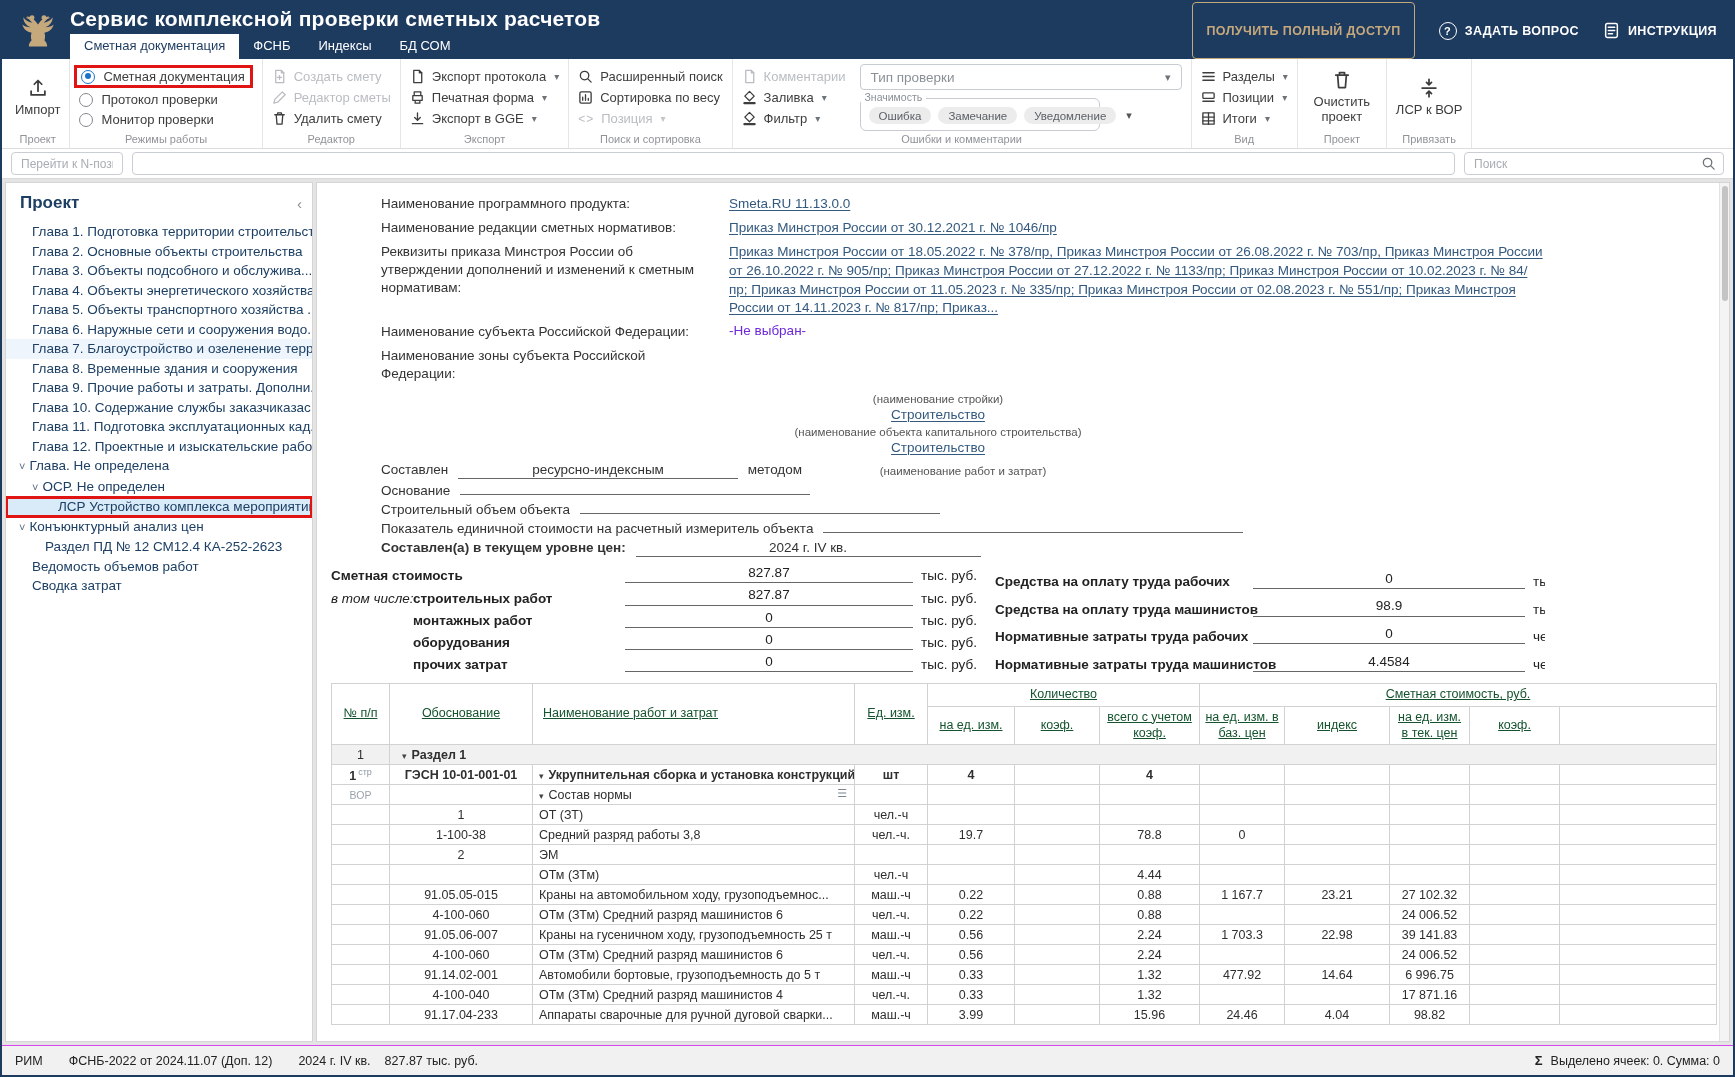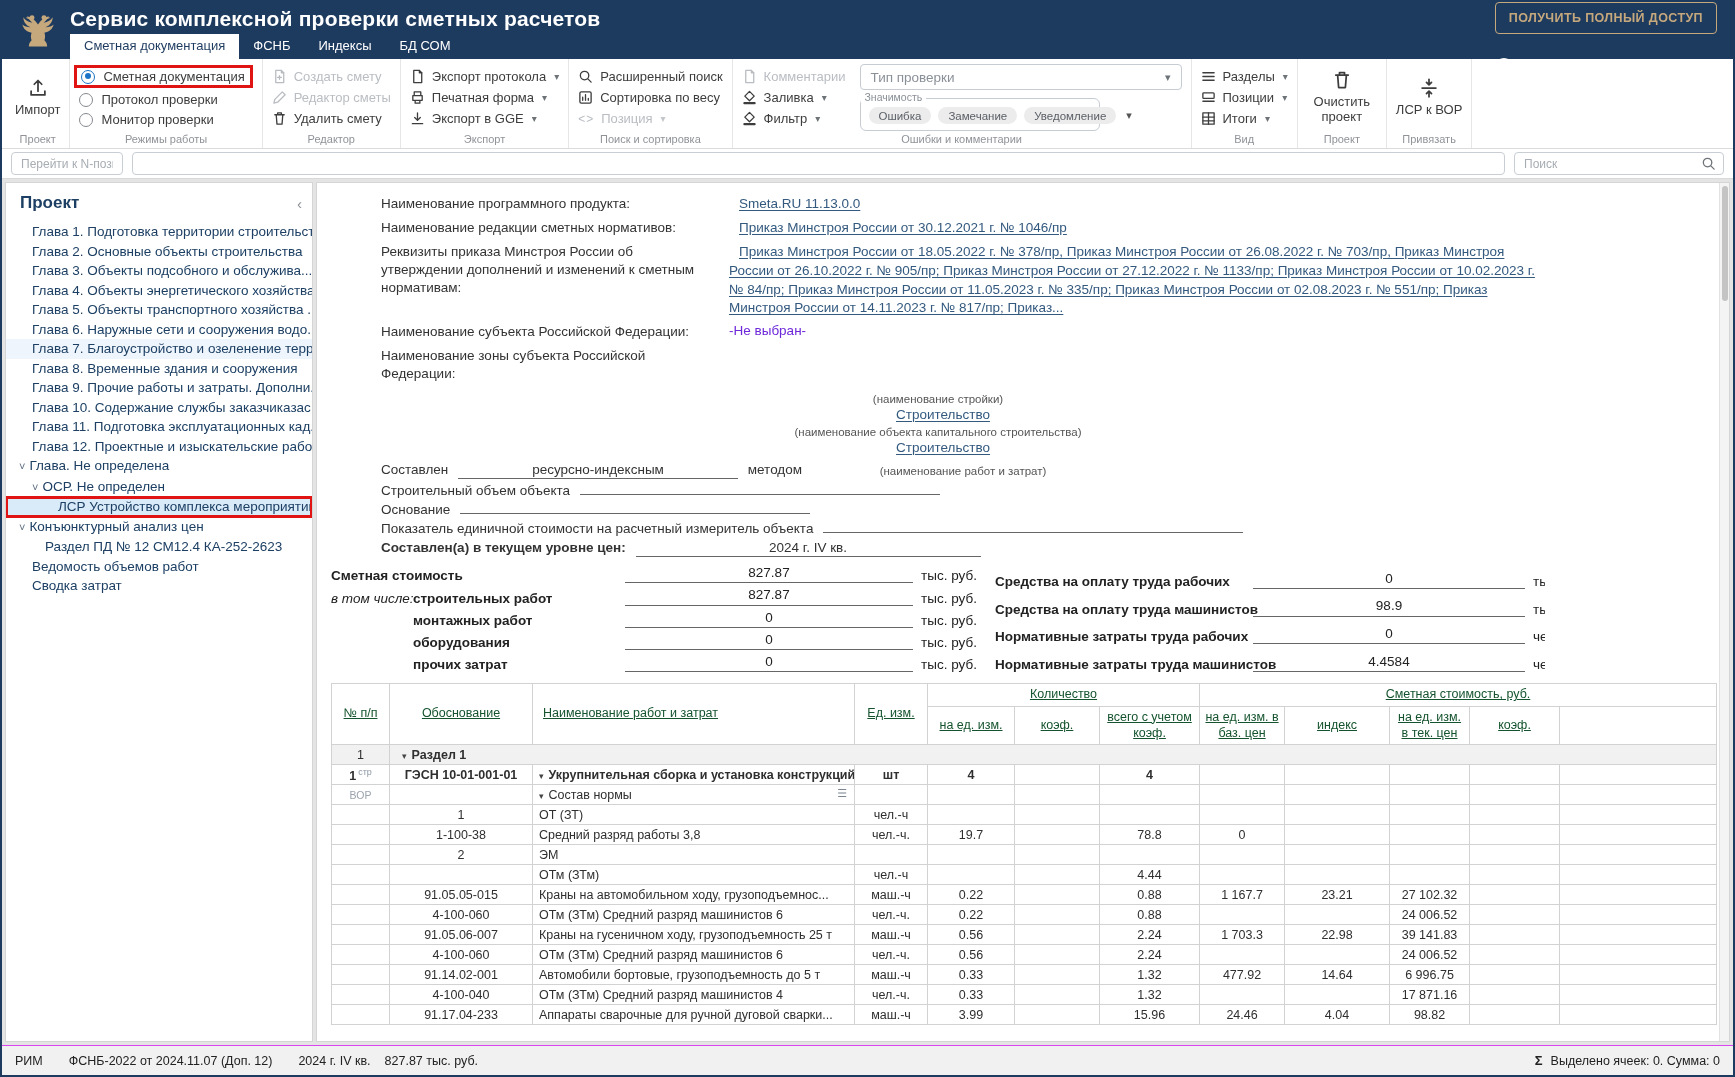--- a/index.html
+++ b/index.html
@@ -8,21 +8,21 @@
   .app { width:1735px; height:1077px; display:flex; flex-direction:column; border:2px solid #1d3a5f; background:#fff; }
 
   
   .topbar { height:57px; background:#1d3a5f; display:flex; align-items:stretch; padding:0 16px 0 10px; flex:0 0 auto; }
   .logo { width:52px; display:flex; align-items:center; justify-content:center; }
   .titleblock { margin-left:6px; display:flex; flex-direction:column; }
   .app-title { color:#fff; font-size:21px; font-weight:700; margin-top:5px; letter-spacing:.2px; white-space:nowrap; }
   .tabs { display:flex; align-items:flex-end; margin-top:2px; flex:1; }
   .tab { color:#fff; font-size:13px; padding:4px 14px 6px; cursor:default; white-space:nowrap; }
   .tab.active { background:#fff; color:#1d3a5f; }
-  .topbar-right { margin-left:auto; display:flex; gap:24px;flex-direction:column; }
+  .topbar-right { margin-left:auto; display:flex; gap:24px; }
   .full-access { background:transparent; border:1px solid #c6a87d; color:#c6a87d; font-size:12.5px; font-weight:600; letter-spacing:.4px; padding:8px 13px; border-radius:4px; font-family:inherit; white-space:nowrap; }
   .top-action { color:#fff; font-size:12.5px; font-weight:700; letter-spacing:.4px; display:flex; align-items:center; gap:8px; white-space:nowrap; }
   .q-icon { width:18px; height:18px; border:1.5px solid #fff; border-radius:50%; display:flex; align-items:center; justify-content:center; font-size:11px; font-weight:700; }
   .ic { stroke:currentColor; fill:none; stroke-width:1.4; stroke-linecap:round; stroke-linejoin:round; flex:0 0 auto; }
 
   
   .ribbon { background:#fff; height:90px; display:flex; align-items:stretch; padding:0 4px; border-bottom:1px solid #dcdcdc; flex:0 0 auto; }
   .grp { display:flex; flex-direction:column; border-right:1px solid #e6e6e6; padding:4px 9px 0; }
   .grp-filler { flex:1; }
   .grp-body { flex:1; display:flex; align-items:center; gap:14px; }
@@ -48,42 +48,42 @@
   .sig-legend { position:absolute; top:-8px; left:0; background:#fff; padding:0 4px; font-size:10.5px; color:#8a9097; }
   .chip { background:#ececec; border-radius:10px; padding:2.5px 10px; font-size:11.5px; color:#5a5f66; white-space:nowrap; }
   .sig-caret { color:#555; font-size:11px; margin-left:3px; }
 
   
   .navrow { height:30px; background:#fff; display:flex; align-items:center; gap:9px; padding:0 9px; border-bottom:1px solid #d9d9d9; flex:0 0 auto; }
   .navrow input { height:23px; border:1px solid #c9ced4; border-radius:4px; padding:0 9px; font-size:12px; color:#444; font-family:inherit; outline:none; }
   .navrow input::placeholder { color:#a7adb3; }
   .goto-input { width:112px; }
   .filter-input { flex:1; }
-  .search-wrap { position:relative; width:210px; }
+  .search-wrap { position:relative; width:260px; }
   .search-wrap input { width:100%; padding-right:28px; }
   .search-ic { position:absolute; right:8px; top:4px; color:#6e7378; }
 
   
   .content { flex:1; display:flex; gap:3px; background:#e4e4e4; padding:3px; min-height:0; }
   .sidebar { width:308px; background:#fff; border:1px solid #d5d5d5; overflow:hidden; flex:0 0 auto; }
   .sidebar-head { display:flex; align-items:center; padding:10px 10px 7px 14px; }
   .sidebar-title { font-size:17px; font-weight:700; color:#1c3f63; }
   .sidebar-collapse { margin-left:auto; color:#8a8f94; font-size:15px; line-height:1; }
   .tree { padding-top:2px; }
   .tree-item { font-size:13.5px; color:#1c3f63; line-height:19.5px; white-space:nowrap; overflow:hidden; }
   .tree-item.highlighted { background:#eef5fc; }
   .tree-item.selected { background:#d9eaf9; }
   .tree-item.redbox { outline:3px solid #e11414; outline-offset:-2px; }
   .tree-chev { color:#5a6b7d; font-size:11px; margin-right:4px; margin-left:-13px; }
 
   .doc { flex:1; background:#fff; border:1px solid #d5d5d5; position:relative; overflow:hidden; padding-top:12px; min-width:0; }
   .doc-head { position:relative; width:1214px; margin-left:14px; overflow:hidden; }
   .info-grid { display:grid; grid-template-columns:330px 1fr; column-gap:18px; row-gap:5px; font-size:13.5px; color:#333; padding-left:50px; }
   .info-label { line-height:1.35; }
-  .doc-link { color:#33597f; text-decoration:underline; text-underline-offset:2px; cursor:pointer; line-height:1.4;margin-left:10px; }
+  .doc-link { color:#33597f; text-decoration:underline; text-underline-offset:2px; cursor:pointer; line-height:1.4; }
   .info-value { color:#6d28d9; }
   .cap { font-size:11.5px; color:#555; text-align:center; }
   .center-link { text-align:center; font-size:13.5px; margin:1px 0; }
   .doc-title-row { text-align:center; font-weight:700; font-size:15.5px; color:#222; margin:7px 0 3px; position:relative; }
   .collapse-ic { margin-left:8px; color:#555; vertical-align:middle; }
   .alert-ic { position:absolute; right:22px; top:1px; width:17px; height:17px; border:1.6px solid #d22525; color:#d22525; border-radius:50%; font-size:11px; font-weight:700; display:inline-flex; align-items:center; justify-content:center; }
   .form-area { padding-left:50px; font-size:13.5px; color:#333; }
   .line { margin:4px 0; position:relative; }
   .blank { display:inline-block; border-bottom:1px solid #666; text-align:center; margin:0 6px; line-height:1.2; }
   .w280{width:280px} .w350{width:350px} .w360{width:360px} .w420{width:420px} .w345{width:345px}
@@ -448,26 +448,26 @@
         <div class="center-link"><a class="doc-link">Строительство</a></div>
 
         <div class="form-area">
           <div class="line">
             <span>Составлен</span>
             <span class="blank w280">ресурсно-индексным</span>
             <span>методом</span>
             <span class="cap abs-center">(наименование работ и затрат)</span>
           </div>
           <div class="line">
+            <span>Основание</span>
+            <span class="blank w350"></span>
+          </div>
+          <div class="line">
             <span>Строительный объем объекта</span>
             <span class="blank w360"></span>
-          </div>
-          <div class="line">
-            <span>Основание</span>
-            <span class="blank w350"></span>
           </div>
           <div class="line">
             <span>Показатель единичной стоимости на расчетный измеритель объекта</span>
             <span class="blank w420"></span>
           </div>
           <div class="line">
             <span class="b">Составлен(а) в текущем уровне цен:</span>
             <span class="blank w345">2024 г. IV кв.</span>
           </div>
         </div>

